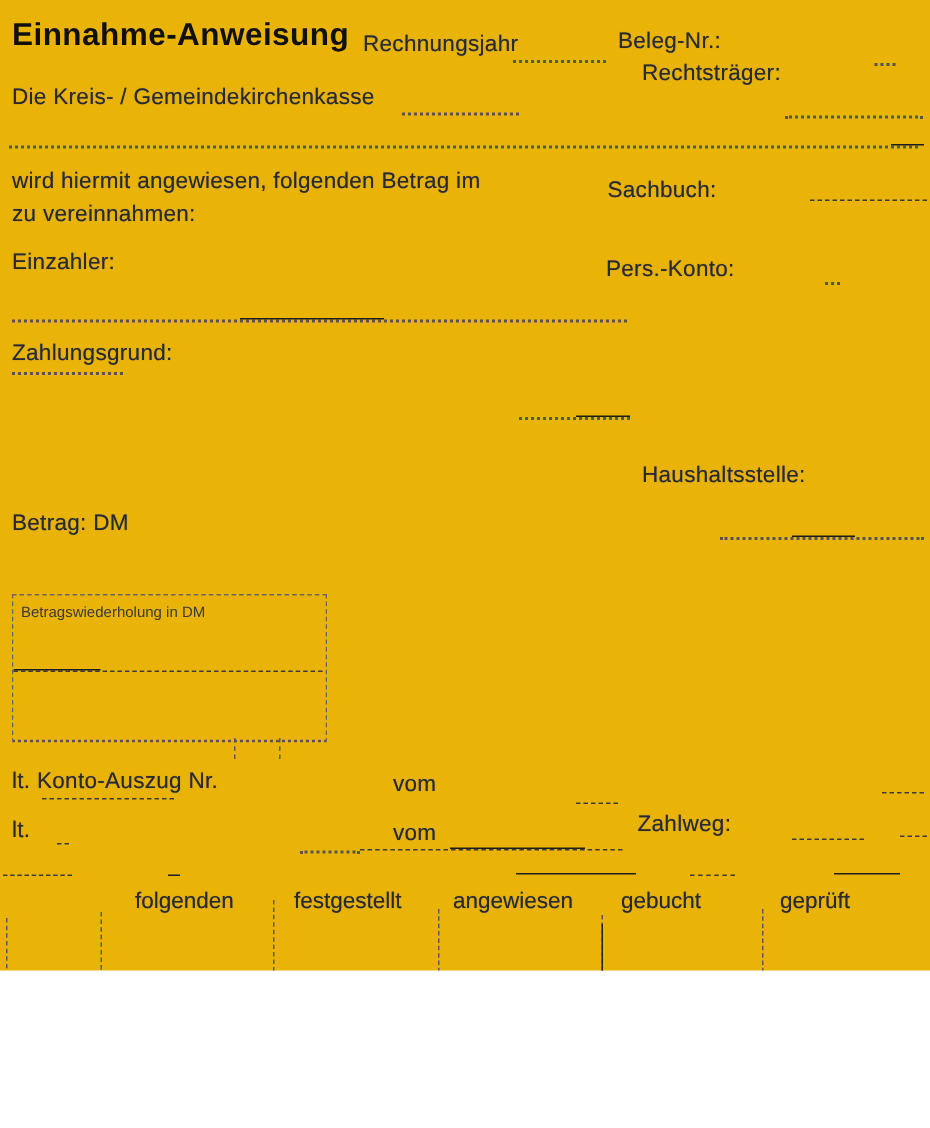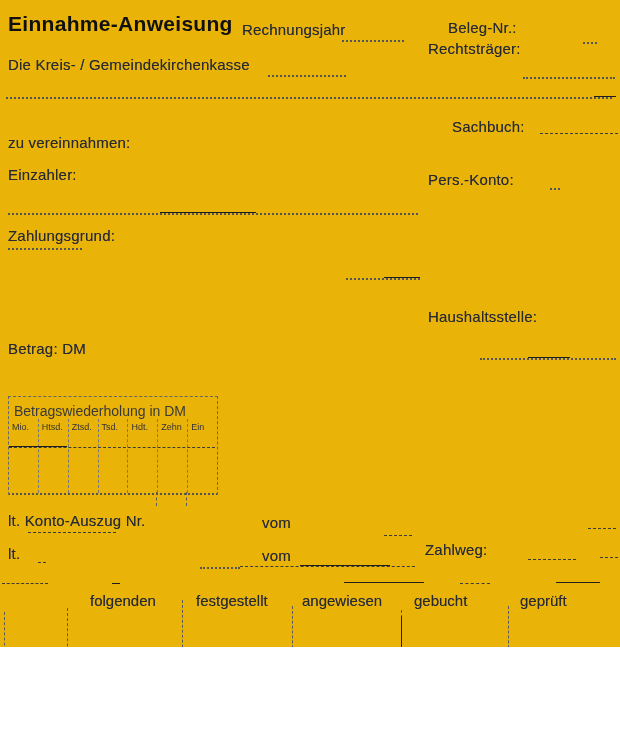--- a/index.html
+++ b/index.html
@@ -1,20 +1,20 @@
 <!DOCTYPE html>
 <html><head>
 <meta charset="utf-8">
 <style>
   html,body{margin:0;padding:0;background:#ffffff;}
   body{width:620px;height:752px;font-family:"Liberation Sans",sans-serif;color:#242424;}
   #form{position:relative;width:620px;height:647px;background:#eab308;overflow:hidden;}
   .title{position:absolute;margin:0;font-size:21px;font-weight:bold;letter-spacing:.3px;color:#101010;white-space:nowrap;}
   .lbl{position:absolute;font-size:15px;color:#2a2a2a;white-space:nowrap;letter-spacing:.2px;text-shadow:0 0 .6px #666;}
-  .small{font-size:14px;color:#3a3a3a;text-shadow:none;letter-spacing:0;text-align:right;}
+  .small{font-size:10px;color:#3a3a3a;text-shadow:none;letter-spacing:0;text-align:right;}
   .tiny{font-size:10px;color:#4a4a4a;text-shadow:none;letter-spacing:1px;}
   .ln{position:absolute;height:0;}
   .dot{border-top:2px dotted #555;}
   .dash{border-top:1px dashed #3c3c3c;}
   .solid{border-top:1.5px solid #1e1e1e;}
   .vln{position:absolute;width:0;border-left:1px dashed #5a5a5a;}
   .vsolid{position:absolute;width:0;border-left:1.5px solid #222;}
   #amt{position:absolute;left:8px;top:396px;width:208px;height:96px;border:1px dashed #666;border-bottom:2px dotted #555;}
   #amt .cols{position:absolute;left:0;top:22px;right:0;bottom:0;display:flex;}
   #amt .col{flex:1;border-right:1px dashed #777;font-size:9px;color:#333;padding:3px 0 0 3px;overflow:hidden;}
@@ -25,65 +25,57 @@
   #ubox .lbl{position:absolute;left:5px;text-shadow:0 0 .6px #666;}
 </style>
 </head>
 <body>
 
 <div id="form">
 
   <h1 class="title" style="left:8px;top:12px">Einnahme-Anweisung</h1>
   <span class="lbl" style="left:242px;top:21px">Rechnungsjahr</span>
   <div class="ln dot" style="left:342px;top:40px;width:62px"></div>
-  <span class="lbl" style="left:448px;top:19px">Beleg-Nr.:</span>
+  <span class="lbl" style="left:412px;top:19px">Beleg-Nr.:</span>
   <div class="ln dot" style="left:583px;top:42px;width:14px"></div>
 
   <span class="lbl" style="left:8px;top:56px">Die Kreis- / Gemeindekirchenkasse</span>
   <div class="ln dot" style="left:268px;top:75px;width:78px"></div>
   <span class="lbl" style="left:428px;top:40px">Rechtsträger:</span>
   <div class="ln dot" style="left:523px;top:77px;width:92px"></div>
 
   <div class="ln dot" style="left:6px;top:97px;width:606px"></div>
   <div class="ln solid" style="left:594px;top:96px;width:22px"></div>
 
+  <span class="lbl" style="left:8px;top:112px">wird hiermit angewiesen, folgenden Betrag im</span>
   <span class="lbl" style="left:8px;top:134px">zu vereinnahmen:</span>
-  <span class="lbl" style="left:452px;top:118px">Sachbuch:</span>
+  <span class="lbl" style="left:405px;top:118px">Sachbuch:</span>
   <div class="ln dash" style="left:540px;top:133px;width:78px"></div>
 
   <span class="lbl" style="left:8px;top:166px">Einzahler:</span>
-  <span class="lbl" style="left:428px;top:171px">Pers.-Konto:</span>
+  <span class="lbl" style="left:404px;top:171px">Pers.-Konto:</span>
   <div class="ln dot" style="left:550px;top:188px;width:10px"></div>
 
   <div class="ln dot" style="left:8px;top:213px;width:410px"></div>
   <div class="ln solid" style="left:160px;top:212px;width:96px"></div>
 
   <span class="lbl" style="left:8px;top:227px">Zahlungsgrund:</span>
   <div class="ln dot" style="left:8px;top:248px;width:74px"></div>
 
   <div class="ln dot" style="left:346px;top:278px;width:74px"></div>
   <div class="ln solid" style="left:384px;top:277px;width:36px"></div>
 
   <span class="lbl" style="left:428px;top:308px">Haushaltsstelle:</span>
   <div class="ln dot" style="left:480px;top:358px;width:136px"></div>
   <div class="ln solid" style="left:528px;top:357px;width:42px"></div>
 
   <span class="lbl" style="left:8px;top:340px">Betrag: DM</span>
 
   <div id="amt">
     <span class="lbl small" style="left:5px;top:6px">Betragswiederholung in DM</span>
-    <div class="cols">
-      <div class="col">Mio.</div>
-      <div class="col">Htsd.</div>
-      <div class="col">Ztsd.</div>
-      <div class="col">Tsd.</div>
-      <div class="col">Hdt.</div>
-      <div class="col">Zehn</div>
-      <div class="col">Ein</div>
-    </div>
     <div class="ln dash" style="left:0;top:50px;width:206px"></div>
     <div class="ln solid" style="left:0;top:49px;width:58px"></div>
   </div>
   <div class="vln" style="left:156px;top:492px;height:14px"></div>
   <div class="vln" style="left:186px;top:492px;height:14px"></div>
 
   <span class="lbl" style="left:8px;top:512px">lt. Konto-Auszug Nr.</span>
   <div class="ln dash" style="left:28px;top:532px;width:88px"></div>
   <span class="lbl" style="left:262px;top:514px">vom</span>
   <div class="ln dash" style="left:384px;top:535px;width:28px"></div>

